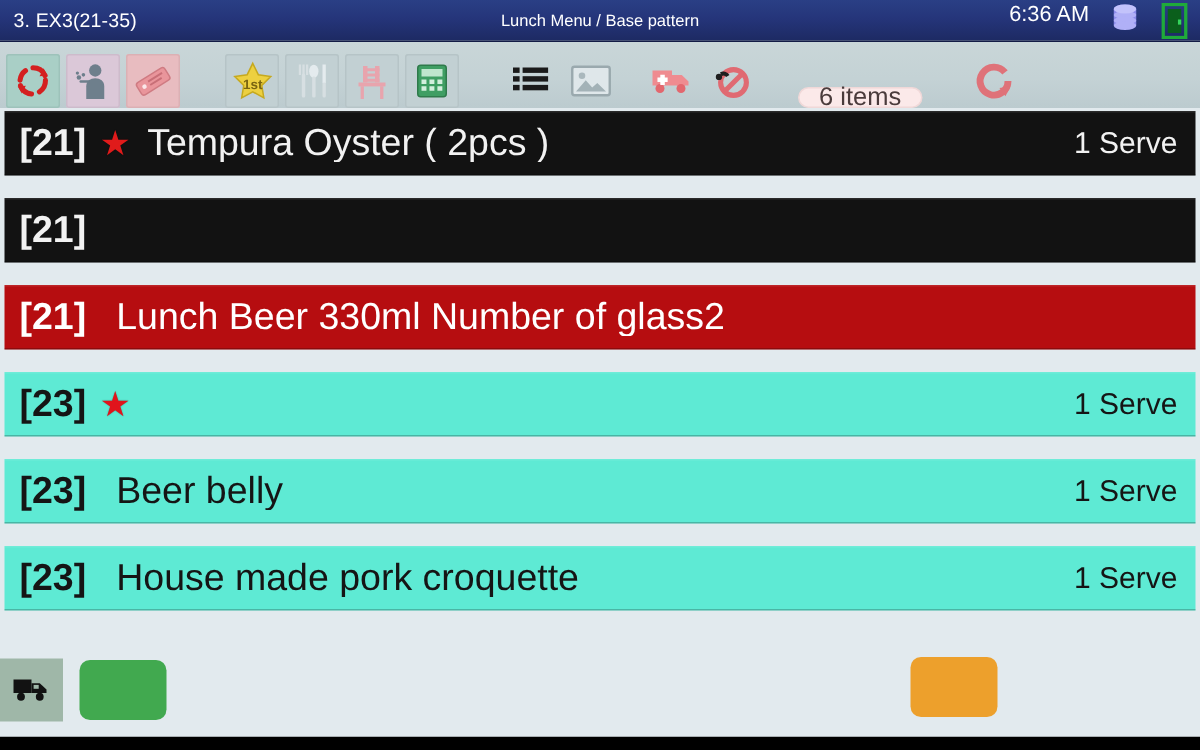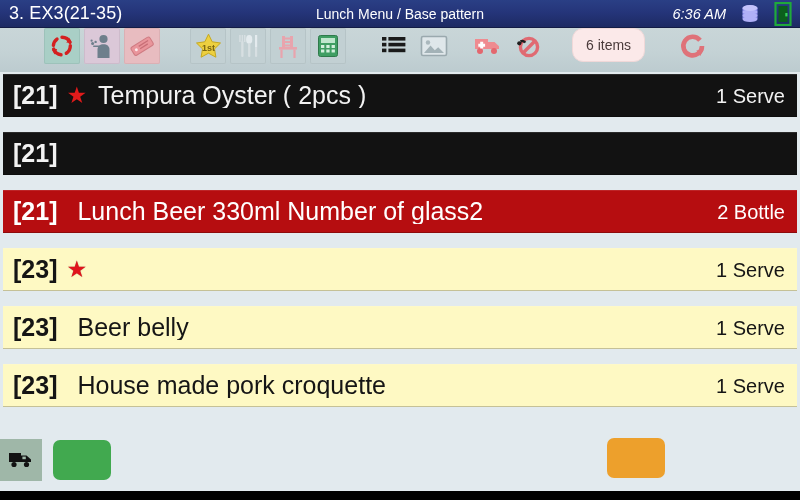--- a/index.html
+++ b/index.html
@@ -28,79 +28,77 @@
     flex: 0 0 28px;
     background: linear-gradient(180deg, #2a3f85 0%, #25357a 45%, #1d2a63 100%);
     color: #ffffff;
     display: flex;
     align-items: center;
     font-size: 14px;
     border-bottom: 1px solid #131c45;
   }
   .tb-left {
     padding-left: 9px;
-    font-size: 18px;
+    font-size: 13px;
     letter-spacing: 0.1px;
     white-space: nowrap;
   }
   .tb-center {
     position: absolute;
     left: 0; right: 0;
     text-align: center;
-    font-size: 14px;
+    font-size: 11px;
     pointer-events: none;
   }
   .tb-right {
     margin-left: auto;
     display: flex;
-    align-items: center;
+    align-items: flex-start;
     gap: 13px;
     padding-right: 8px;
-    font-style: italic;
   }
   .tb-clock { font-size: 14.5px; white-space: nowrap; }
 
   .db-icon { width: 22px; height: 20px; display: block; }
   .exit-icon { width: 18px; height: 24px; display: block; }
 
   
   .toolbar {
     height: 44px;
     flex: 0 0 44px;
     background: linear-gradient(180deg, #c9d6d8 0%, #c4d2d5 55%, #bccbcf 100%);
     display: flex;
-    align-items: flex-start;
+    align-items: flex-end;
     position: relative;
-    padding-left: 40px;
   }
   .tool-btn {
     width: 36px; height: 36px;
     margin-left: 4px;
     display: flex;
     align-items: center;
     justify-content: center;
     border-radius: 2px;
   }
   .tool-btn.tile-teal   { background: #a9cfc6; box-shadow: inset 0 0 0 1px #9dc2ba; }
   .tool-btn.tile-lilac  { background: #dbc8d8; box-shadow: inset 0 0 0 1px #cdbbcb; }
   .tool-btn.tile-pink   { background: #e8bcc0; box-shadow: inset 0 0 0 1px #dbb0b4; }
   .tool-btn.tile-grey   { background: #c2d0d3; box-shadow: inset 0 0 0 1px #b6c4c7; }
   .tool-btn.flat        { background: transparent; }
 
   .gap-lg { width: 26px; }
   .gap-md { width: 14px; }
 
   .items-badge {
-    height: 34px;
+    height: 14px;
     padding: 0 13px;
     border-radius: 11px;
     background: #fbe9e9;
     border: 1px solid #f0d8d8;
     color: #4a3b3b;
-    font-size: 14px;
+    font-size: 17px;
     display: flex;
     align-items: center;
     justify-content: center;
     white-space: nowrap;
   }
 
   
   .order-list {
     flex: 1 1 auto;
     padding: 2px 3px 0 3px;
@@ -110,21 +108,21 @@
     height: 43px;
     margin-bottom: 15px;
     display: flex;
     align-items: center;
     padding: 0 12px 0 10px;
     border-top: 1px solid rgba(255,255,255,0.10);
     border-bottom: 1px solid rgba(0,0,0,0.22);
   }
   .order-row.theme-black  { background: #121212; color: #f2f2f2; }
   .order-row.theme-red    { background: #b60d10; color: #ffffff; }
-  .order-row.theme-yellow { background: #fef9c3; color: #151515; }
+  .order-row.theme-yellow { background: #5eead4; color: #151515; }
 
   .row-code {
     font-weight: bold;
     font-size: 25px;
     line-height: 1;
     white-space: nowrap;
   }
   .row-star {
     color: #e01b1b;
     font-size: 23px;
@@ -366,21 +364,20 @@
 
     <div class="order-row theme-black">
       <span class="row-code">[21]</span>
       <span class="row-star"></span>
     </div>
 
     <div class="order-row theme-red">
       <span class="row-code">[21]</span>
       <span class="row-star"></span>
       <span class="row-name">Lunch Beer 330ml Number of glass2</span>
-      <span class="row-qty">2 Bottle</span>
     </div>
 
     <div class="order-row theme-yellow">
       <span class="row-code">[23]</span>
       <span class="row-star">★</span>
       <span class="row-qty">1 Serve</span>
     </div>
 
     <div class="order-row theme-yellow">
       <span class="row-code">[23]</span>

